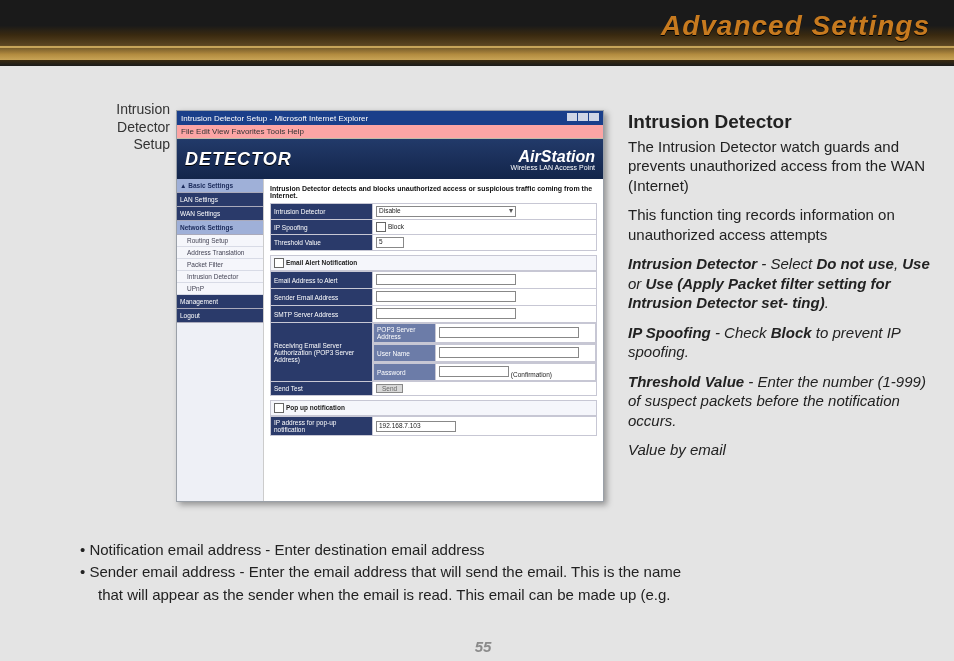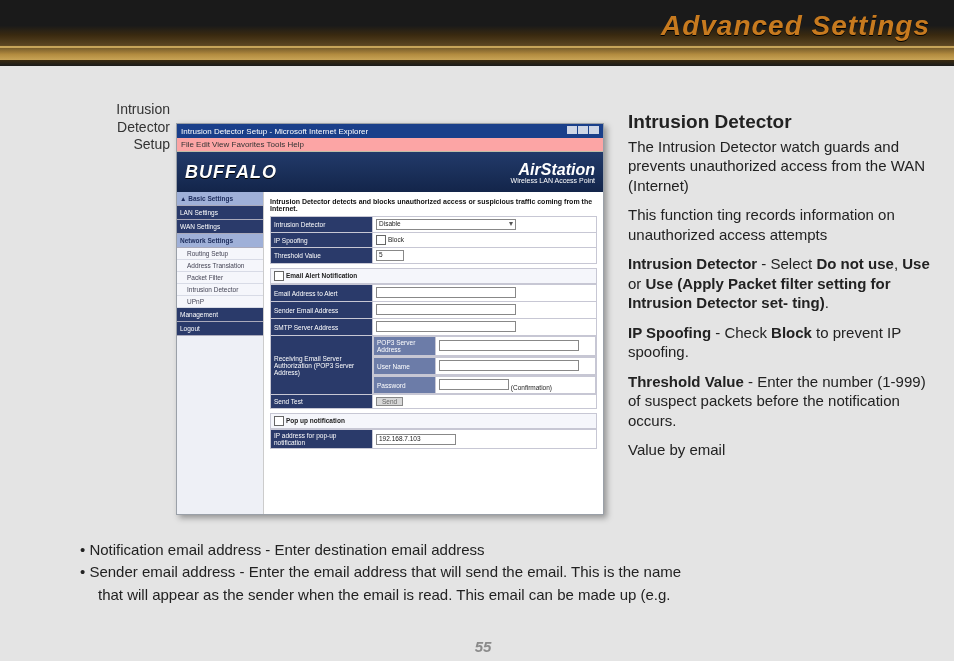--- a/index.html
+++ b/index.html
@@ -59,21 +59,21 @@
     text-align: right;
     font-size: 14px;
     color: #333;
     line-height: 1.25;
   }
 
   
   .shot {
     position: absolute;
     left: 176px;
-    top: 123px;
+    top: 110px;
     width: 426px;
     height: 390px;
     background: #fff;
     box-shadow: 3px 3px 6px rgba(0,0,0,.35);
     border: 1px solid #9aa0a8;
     overflow: hidden;
   }
   .shot .titlebar {
     background: #1a3f8a;
     color: #fff;
@@ -222,21 +222,21 @@
     font-size: 15px;
     line-height: 1.3;
     color: #222;
   }
   .right-col h2 {
     margin: 0 0 2px 0;
     font-size: 19px;
     font-weight: bold;
   }
   .right-col p { margin: 0 0 10px 0;}
-  .right-col .blk { margin-top: 9px;}
+  .right-col .blk { margin-top: 9px; font-style: italic;}
   .right-col b { font-weight: bold;}
 
   
   .bottom-text {
     position: absolute;
     left: 80px;
     top: 540px;
     width: 820px;
     font-size: 15px;
     line-height: 1.35;
@@ -269,21 +269,21 @@
 
   <div class="caption-left">Intrusion Detector Setup</div>
 
   <div class="shot">
     <div class="titlebar">
       <span>Intrusion Detector Setup - Microsoft Internet Explorer</span>
       <span class="win-btns"><span></span><span></span><span></span></span>
     </div>
     <div class="menubar">File   Edit   View   Favorites   Tools   Help</div>
     <div class="brandband">
-      <div class="buffalo">BUFFALO</div>
+      <div class="buffalo">DETECTOR</div>
       <div class="air">
         <span class="big">AirStation</span>
         <span class="small">Wireless LAN Access Point</span>
       </div>
     </div>
     <div class="body">
       <div class="side">
         <div class="lab light">▲ Basic Settings</div>
         <div class="lab">LAN Settings</div>
         <div class="lab">WAN Settings</div>

